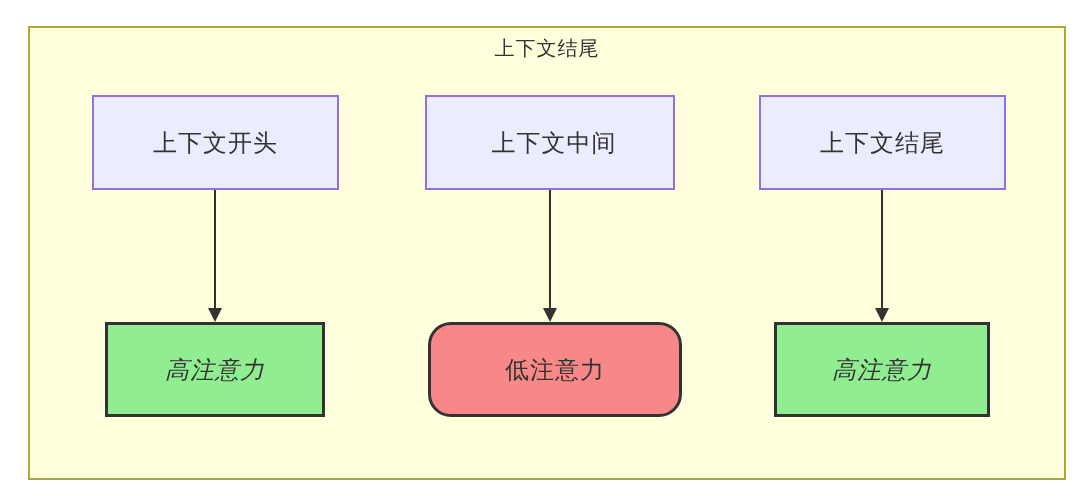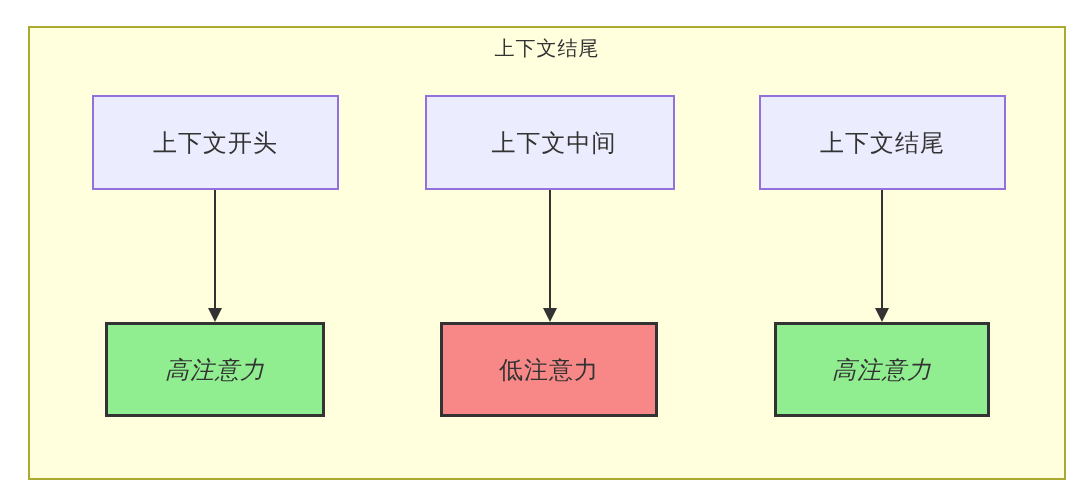--- a/index.html
+++ b/index.html
@@ -72,21 +72,21 @@
     height: 0;
     border-left: 7px solid transparent;
     border-right: 7px solid transparent;
     border-top: 14px solid var(--arrow, #333333);
   }
   
   .src-0 { left: 62px;  width: 247px; }
   .src-1 { left: 395px; width: 250px; padding-left: 8px; }
   .src-2 { left: 729px; width: 247px; }
   .res-0 { left: 75px;  width: 220px; }
-  .res-1 { left: 410px; width: 218px; }
+  .res-1 { left: 398px; width: 254px; border-radius: 23px; }
   .res-2 { left: 744px; width: 216px; }
   .arr-line-0 { left: 184px; }
   .arr-line-1 { left: 519px; }
   .arr-line-2 { left: 851px; }
   .arr-head-0 { left: 178px; }
   .arr-head-1 { left: 513px; }
   .arr-head-2 { left: 845px; }
 </style>
 </head>
 <body>

